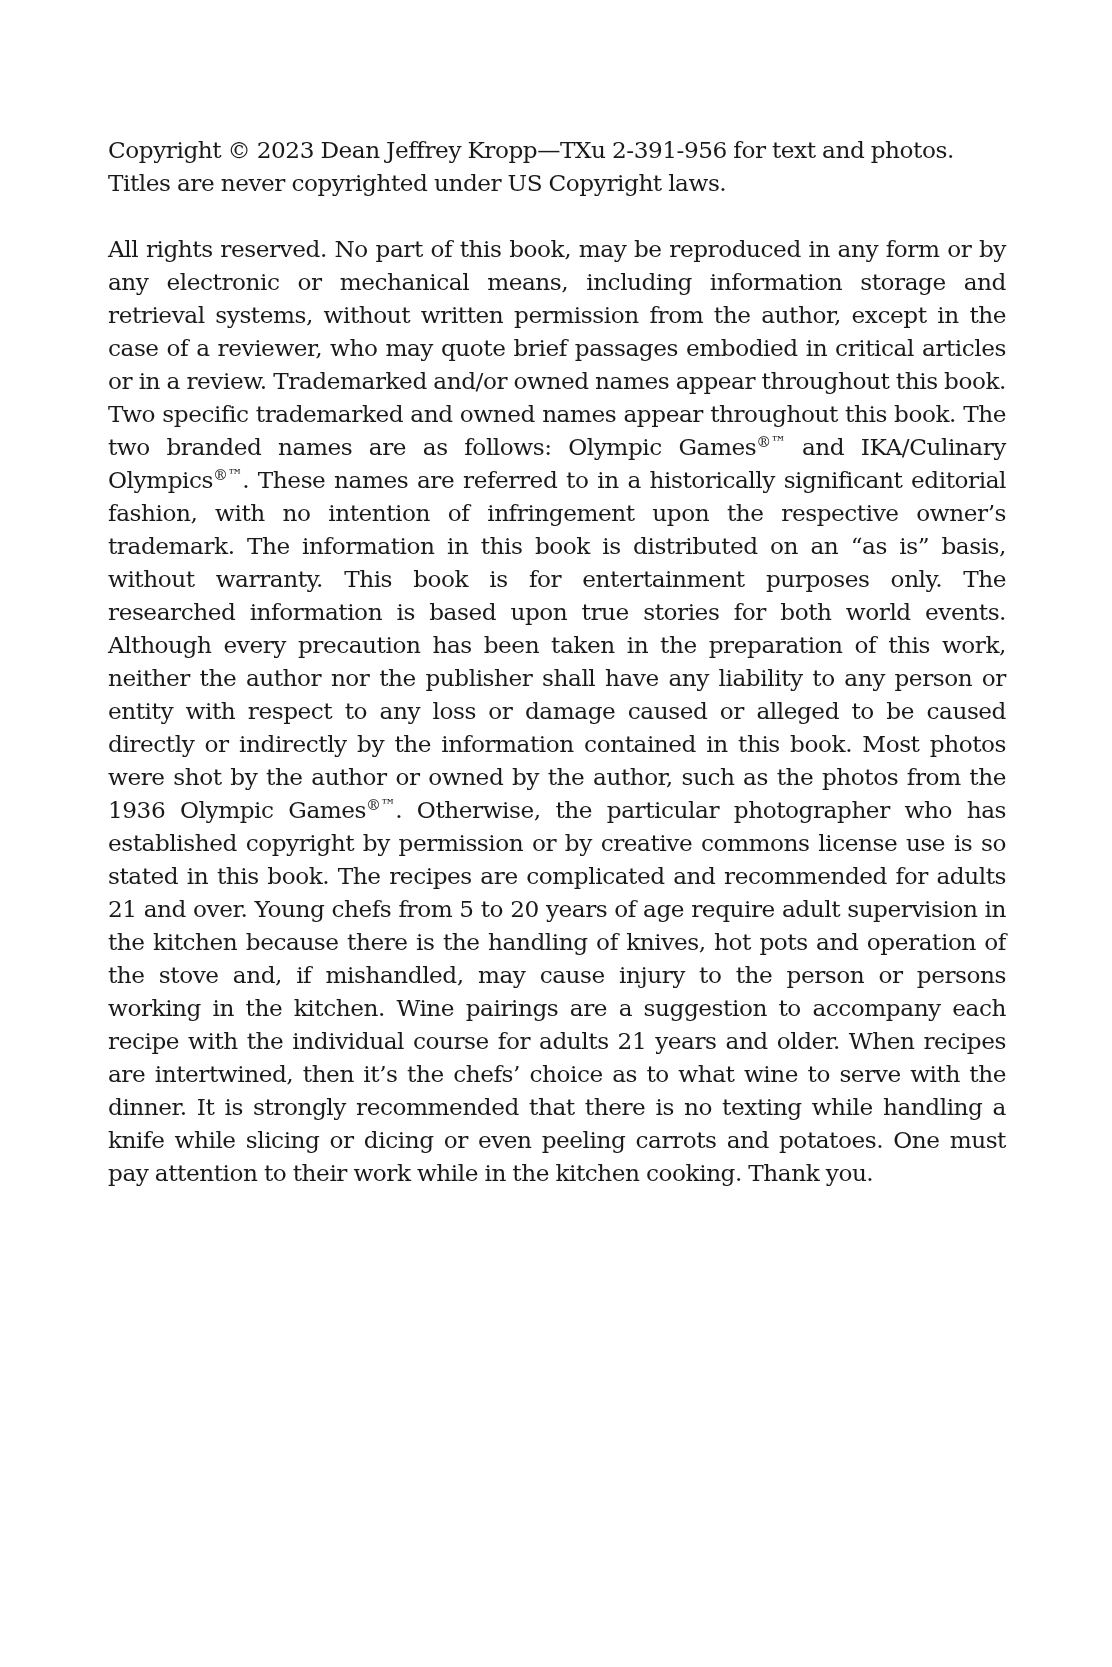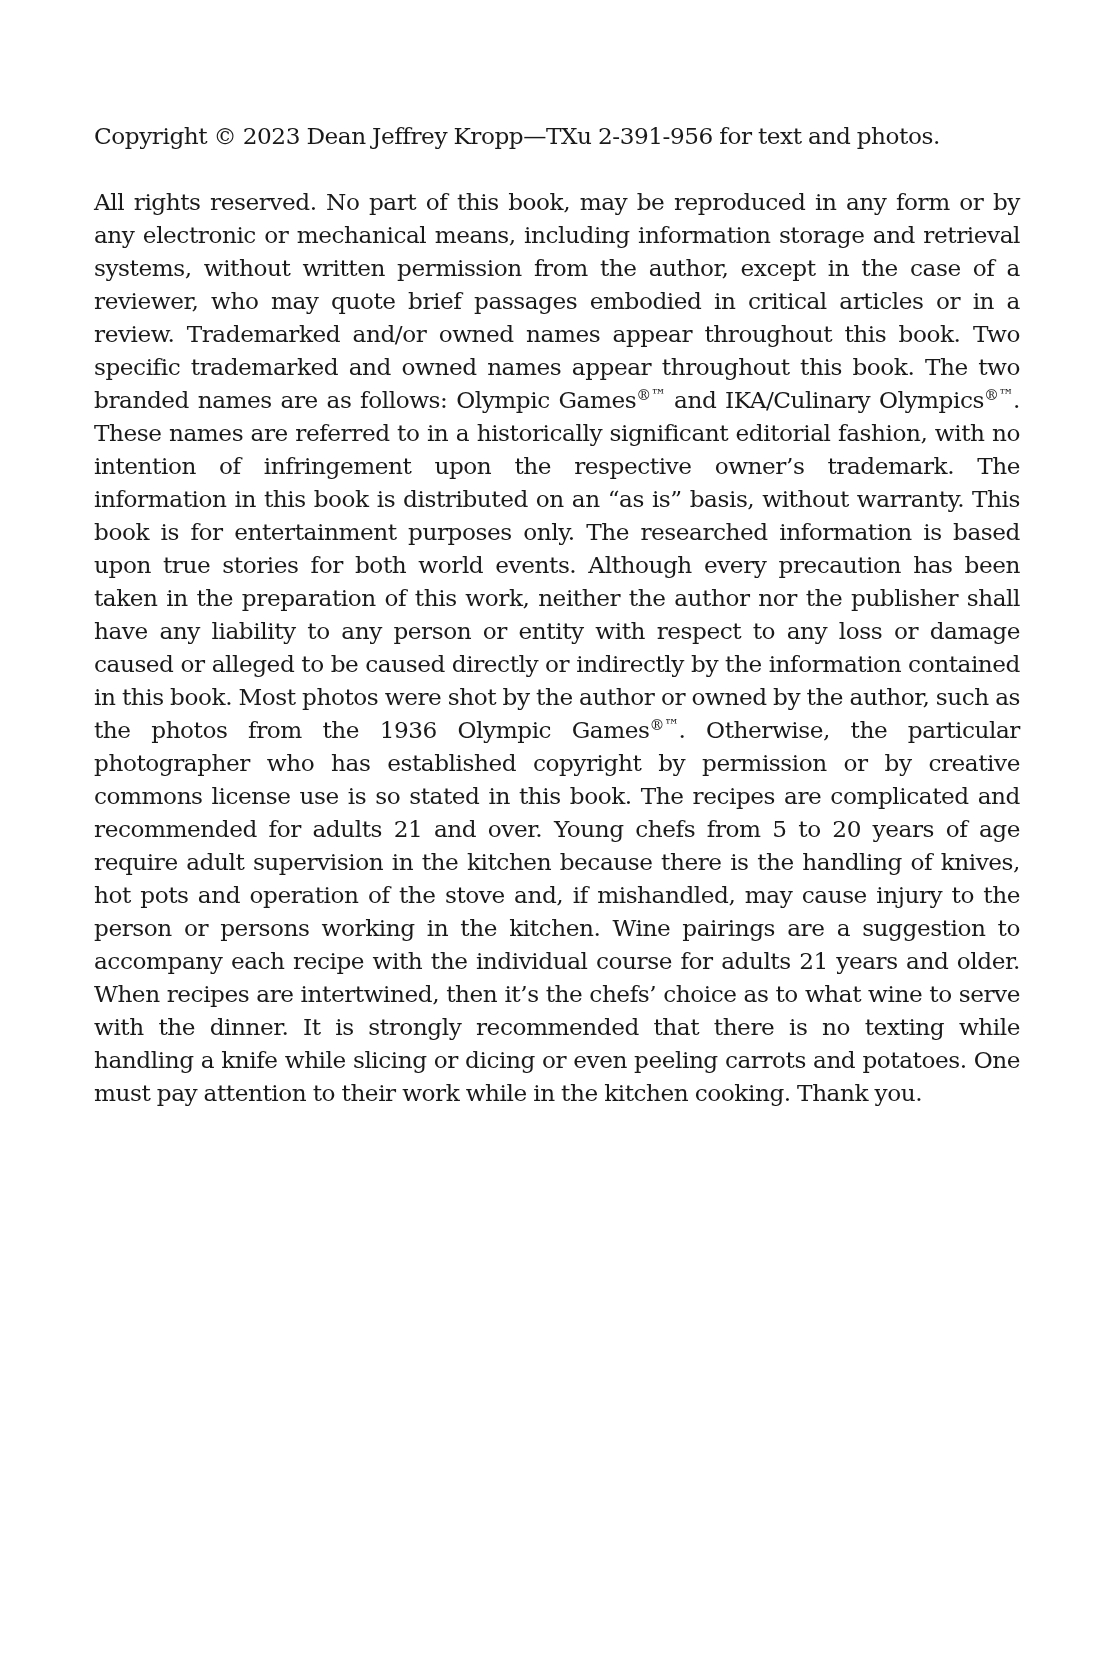--- a/index.html
+++ b/index.html
@@ -3,25 +3,26 @@
   <meta charset="utf-8">
   <style>
     html, body { margin: 0; padding: 0; background: #ffffff; }
     body { width: 1112px; height: 1667px; position: relative; overflow: hidden; }
     .page {
       position: absolute; left: 92px; top: 117px; width: 930px;
       font-family: "DejaVu Serif", "Liberation Serif", serif;
       font-size: 23.2px; line-height: 33px; color: #1a1a1a;
       text-align: justify; letter-spacing: -0.45px; word-spacing: -0.5px;
     }
-    p { margin: 2px; }
+    p { margin: 16px; }
     .p1 { margin-bottom: 33px; }
     sup.mark { font-size: 15px; line-height: 0; vertical-align: 8px; }
   </style>
 </head>
 <body>
 
 <div class="page">
   <p class="p1">
     <span>Copyright © 2023 Dean Jeffrey Kropp—TXu 2-391-956 for text and photos.</span><br>
+    <span>Titles are never copyrighted under US Copyright laws.</span>
   </p>
   <p><span>All rights reserved. No part of this book, may be reproduced in any form or by any electronic or mechanical means, including information storage and retrieval systems, without written permission from the author, except in the case of a reviewer, who may quote brief passages embodied in critical articles or in a review. Trademarked and/or owned names appear throughout this book. Two specific trademarked and owned names appear throughout this book. The two branded names are as follows: Olympic Games</span><sup class="mark">®™</sup><span> and IKA/Culinary Olympics</span><sup class="mark">®™</sup><span>. These names are referred to in a historically significant editorial fashion, with no intention of infringement upon the respective owner’s trademark. The information in this book is distributed on an “as is” basis, without warranty. This book is for entertainment purposes only. The researched information is based upon true stories for both world events. Although every precaution has been taken in the preparation of this work, neither the author nor the publisher shall have any liability to any person or entity with respect to any loss or damage caused or alleged to be caused directly or indirectly by the information contained in this book. Most photos were shot by the author or owned by the author, such as the photos from the 1936 Olympic Games</span><sup class="mark">®™</sup><span>. Otherwise, the particular photographer who has established copyright by permission or by creative commons license use is so stated in this book. The recipes are complicated and recommended for adults 21 and over. Young chefs from 5 to 20 years of age require adult supervision in the kitchen because there is the handling of knives, hot pots and operation of the stove and, if mishandled, may cause injury to the person or persons working in the kitchen. Wine pairings are a suggestion to accompany each recipe with the individual course for adults 21 years and older. When recipes are intertwined, then it’s the chefs’ choice as to what wine to serve with the dinner. It is strongly recommended that there is no texting while handling a knife while slicing or dicing or even peeling carrots and potatoes. One must pay attention to their work while in the kitchen cooking. Thank you.</span></p>
 </div>
 
 </body></html>

